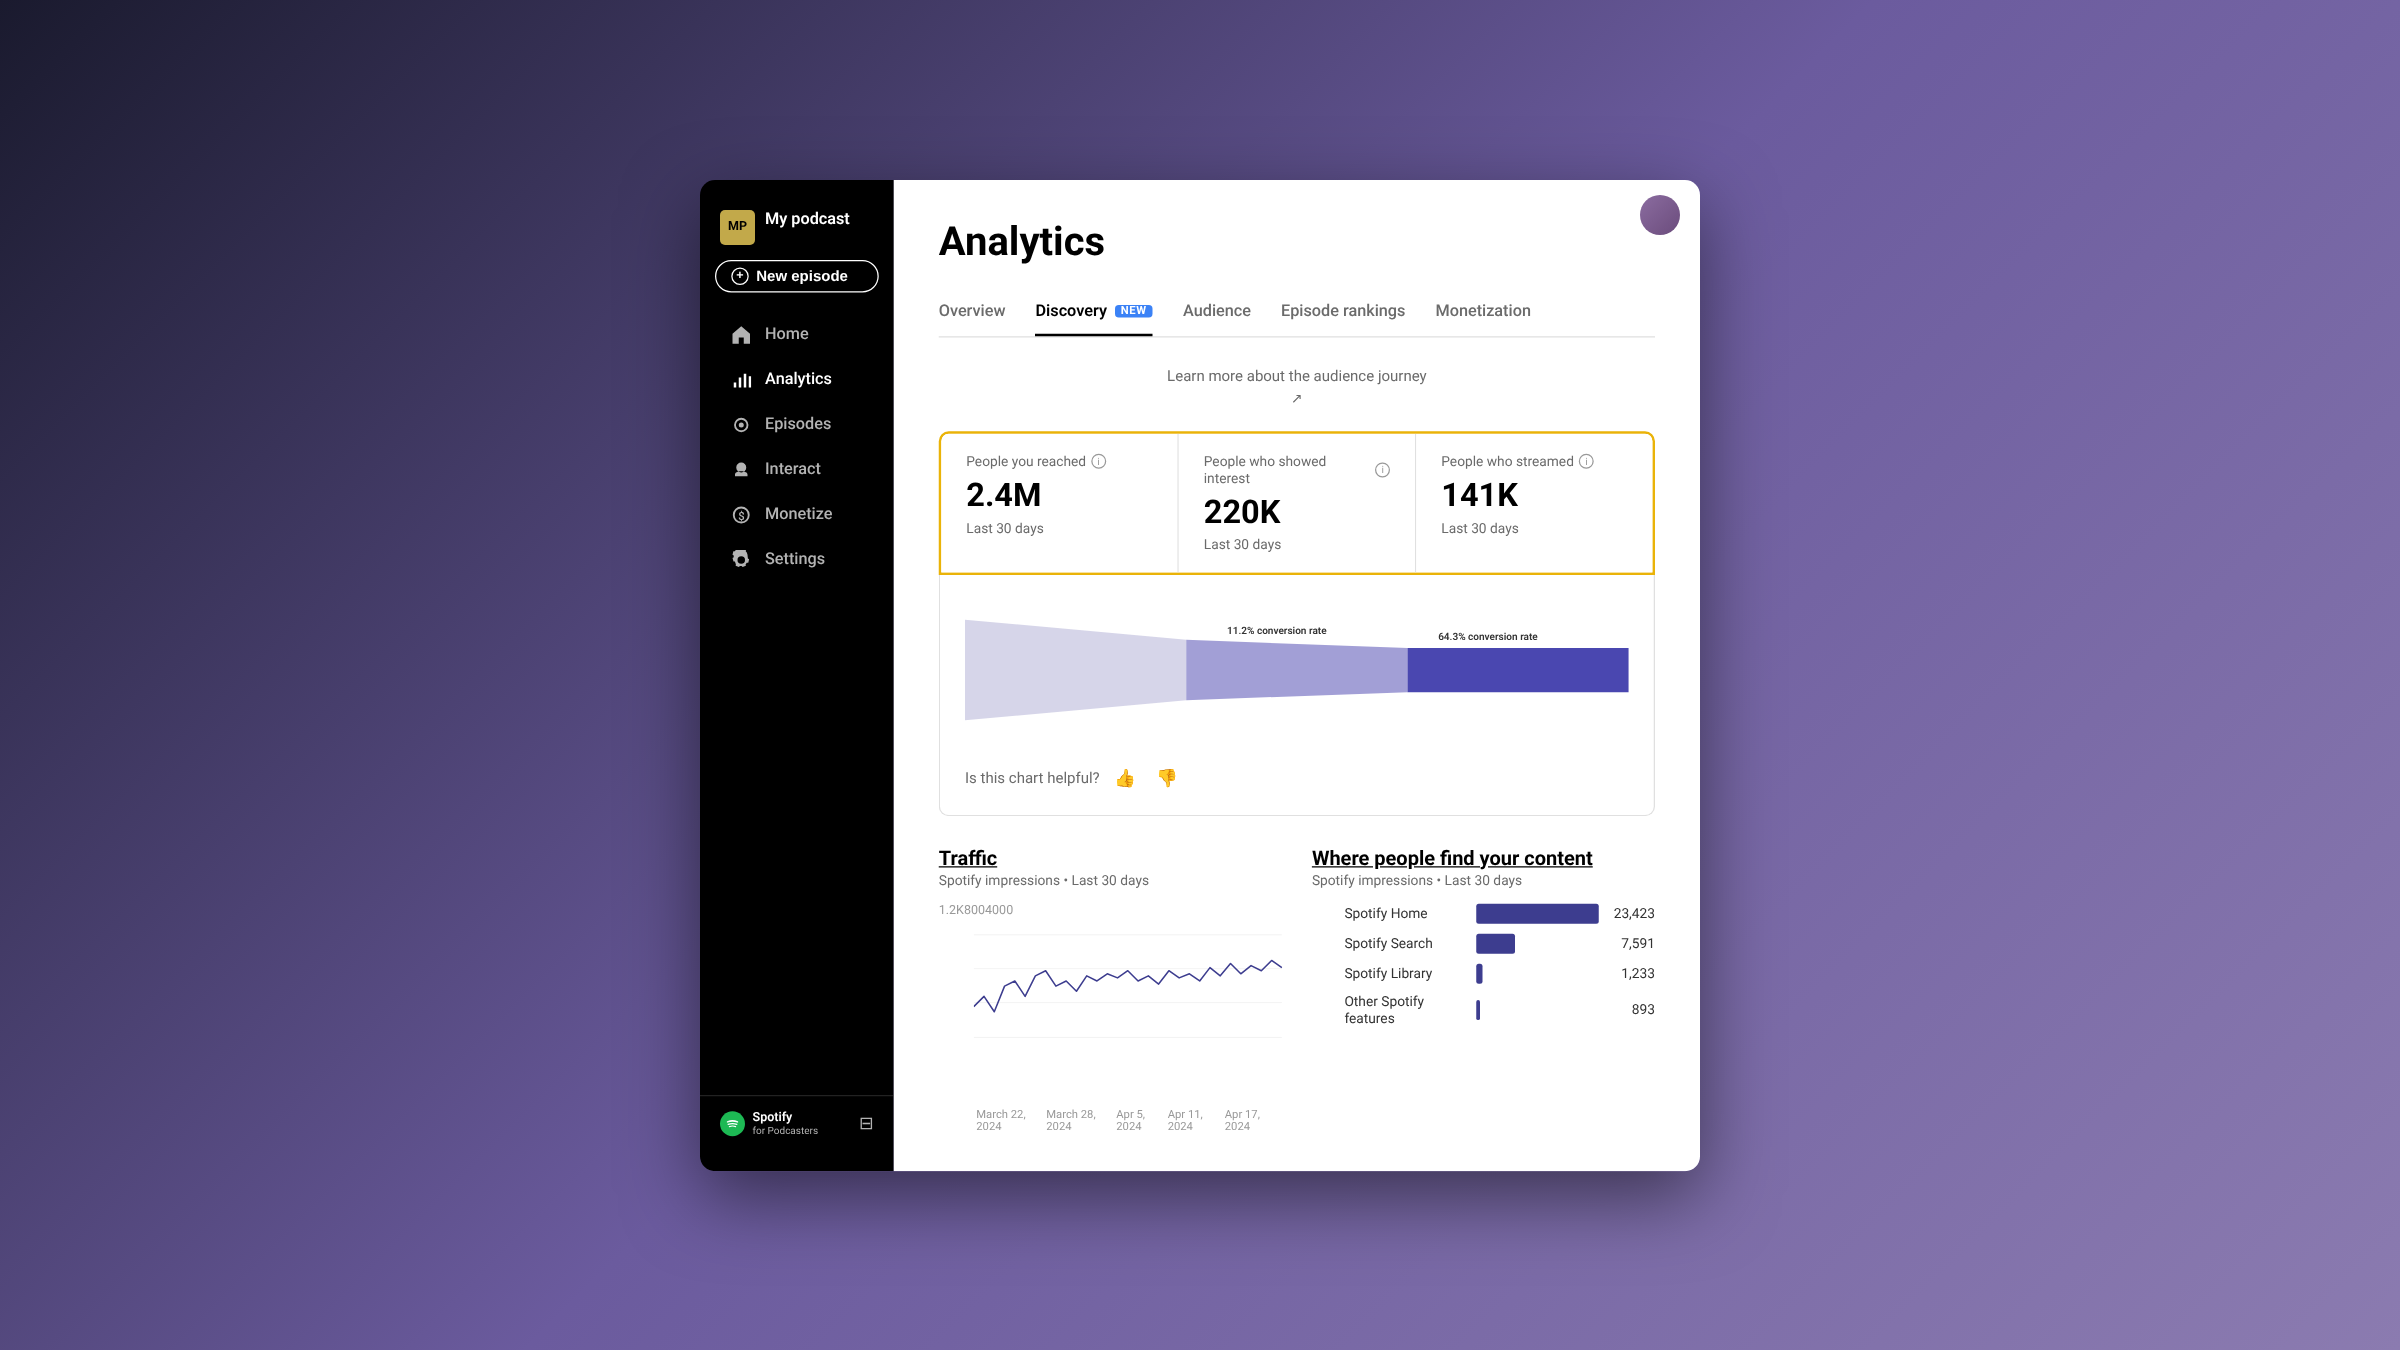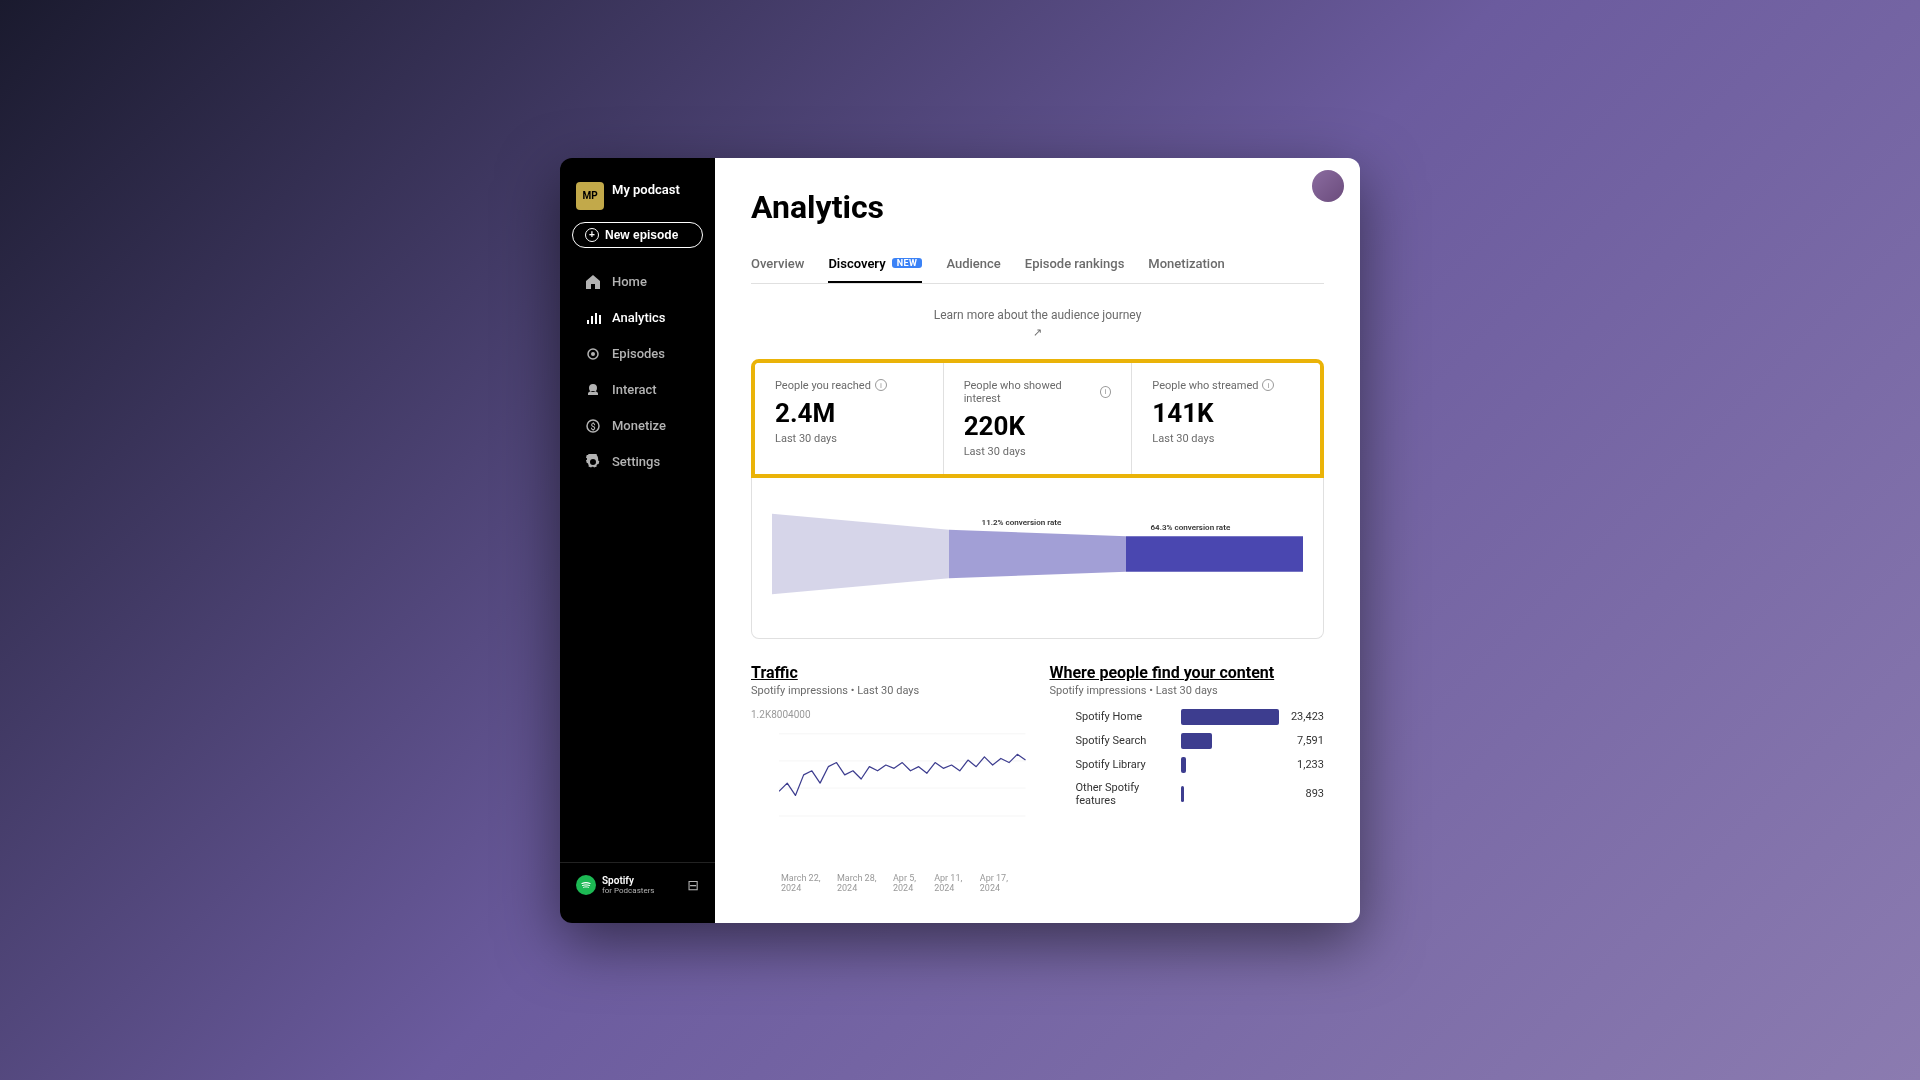--- a/index.html
+++ b/index.html
@@ -214,21 +214,21 @@
       display: flex;
       align-items: center;
       gap: 4px;
       flex-direction: column;
     }
     
     .stats-row {
       display: flex;
       gap: 0;
       margin-bottom: 0;
-      border: 4px solid #eab308;
+      border: 2px solid #eab308;
       border-radius: 8px 8px 0 0;
       overflow: hidden;
     }
     .stat-card {
       flex: 1;
       padding: 16px 20px;
       border-right: 1px solid #e0e0e0;
       background: #fff;
     }
     .stat-card:last-child { border-right: none; }
@@ -524,20 +524,25 @@
 
           <path d="M0,10 L220,30 L220,90 L0,110 Z" fill="#c5c3e0" opacity="0.7"></path>
 
           <path d="M220,30 L440,38 L440,82 L220,90 Z" fill="#8b87cc" opacity="0.8"></path>
 
           <path d="M440,38 L660,38 L660,82 L440,82 Z" fill="#4a47b0"></path>
 
           <text x="310" y="24" font-size="10" fill="#333" text-anchor="middle" font-weight="600">11.2% conversion rate</text>
           <text x="520" y="30" font-size="10" fill="#333" text-anchor="middle" font-weight="600">64.3% conversion rate</text>
         </svg>
+        <div class="chart-feedback">
+          <span>Is this chart helpful?</span>
+          <button class="thumb-btn">👍</button>
+          <button class="thumb-btn">👎</button>
+        </div>
       </div>
 
       <div class="bottom-row">
 
         <div class="traffic-section">
           <div class="sub-section-title">Traffic</div>
           <div class="sub-section-meta">Spotify impressions • Last 30 days</div>
           <div class="traffic-chart-area">
             <div class="y-axis-labels">
               <span class="chart-axis-label">1.2K</span>

